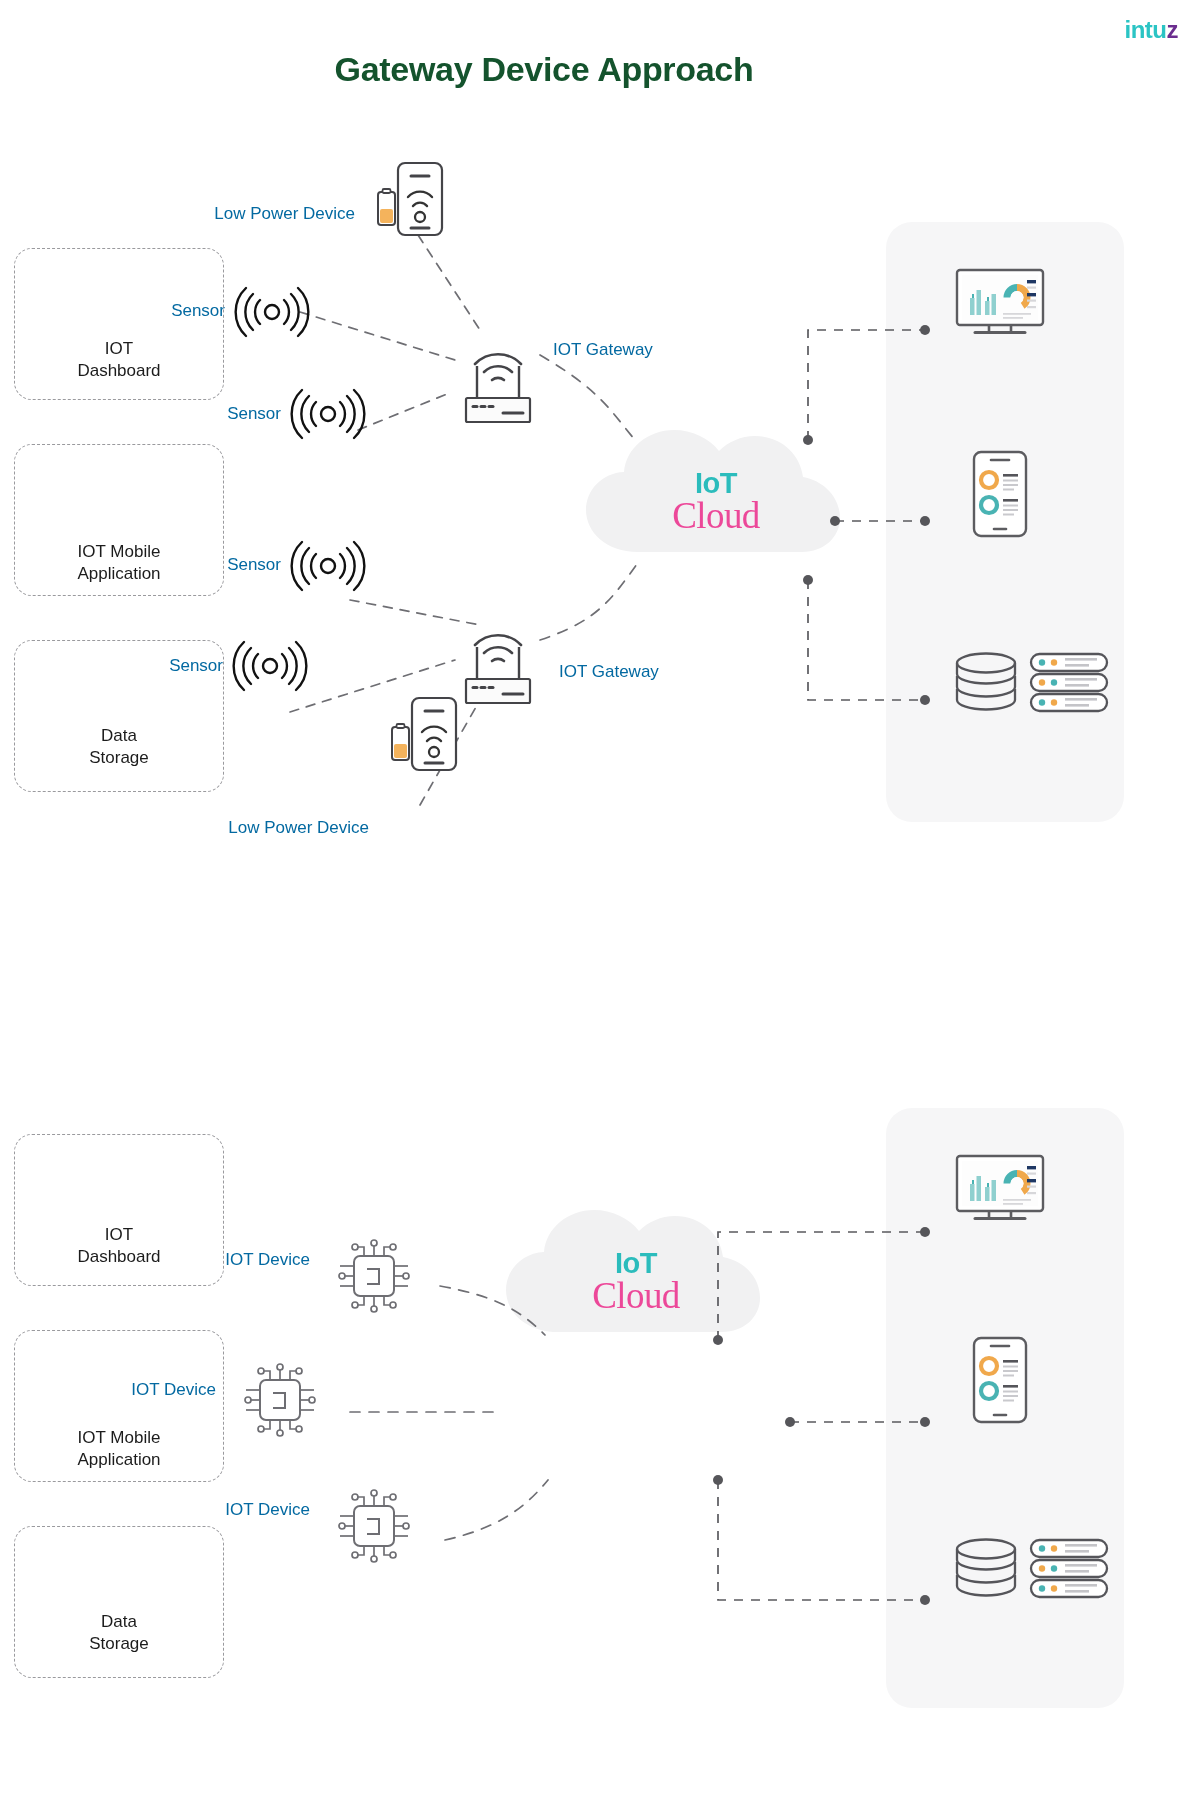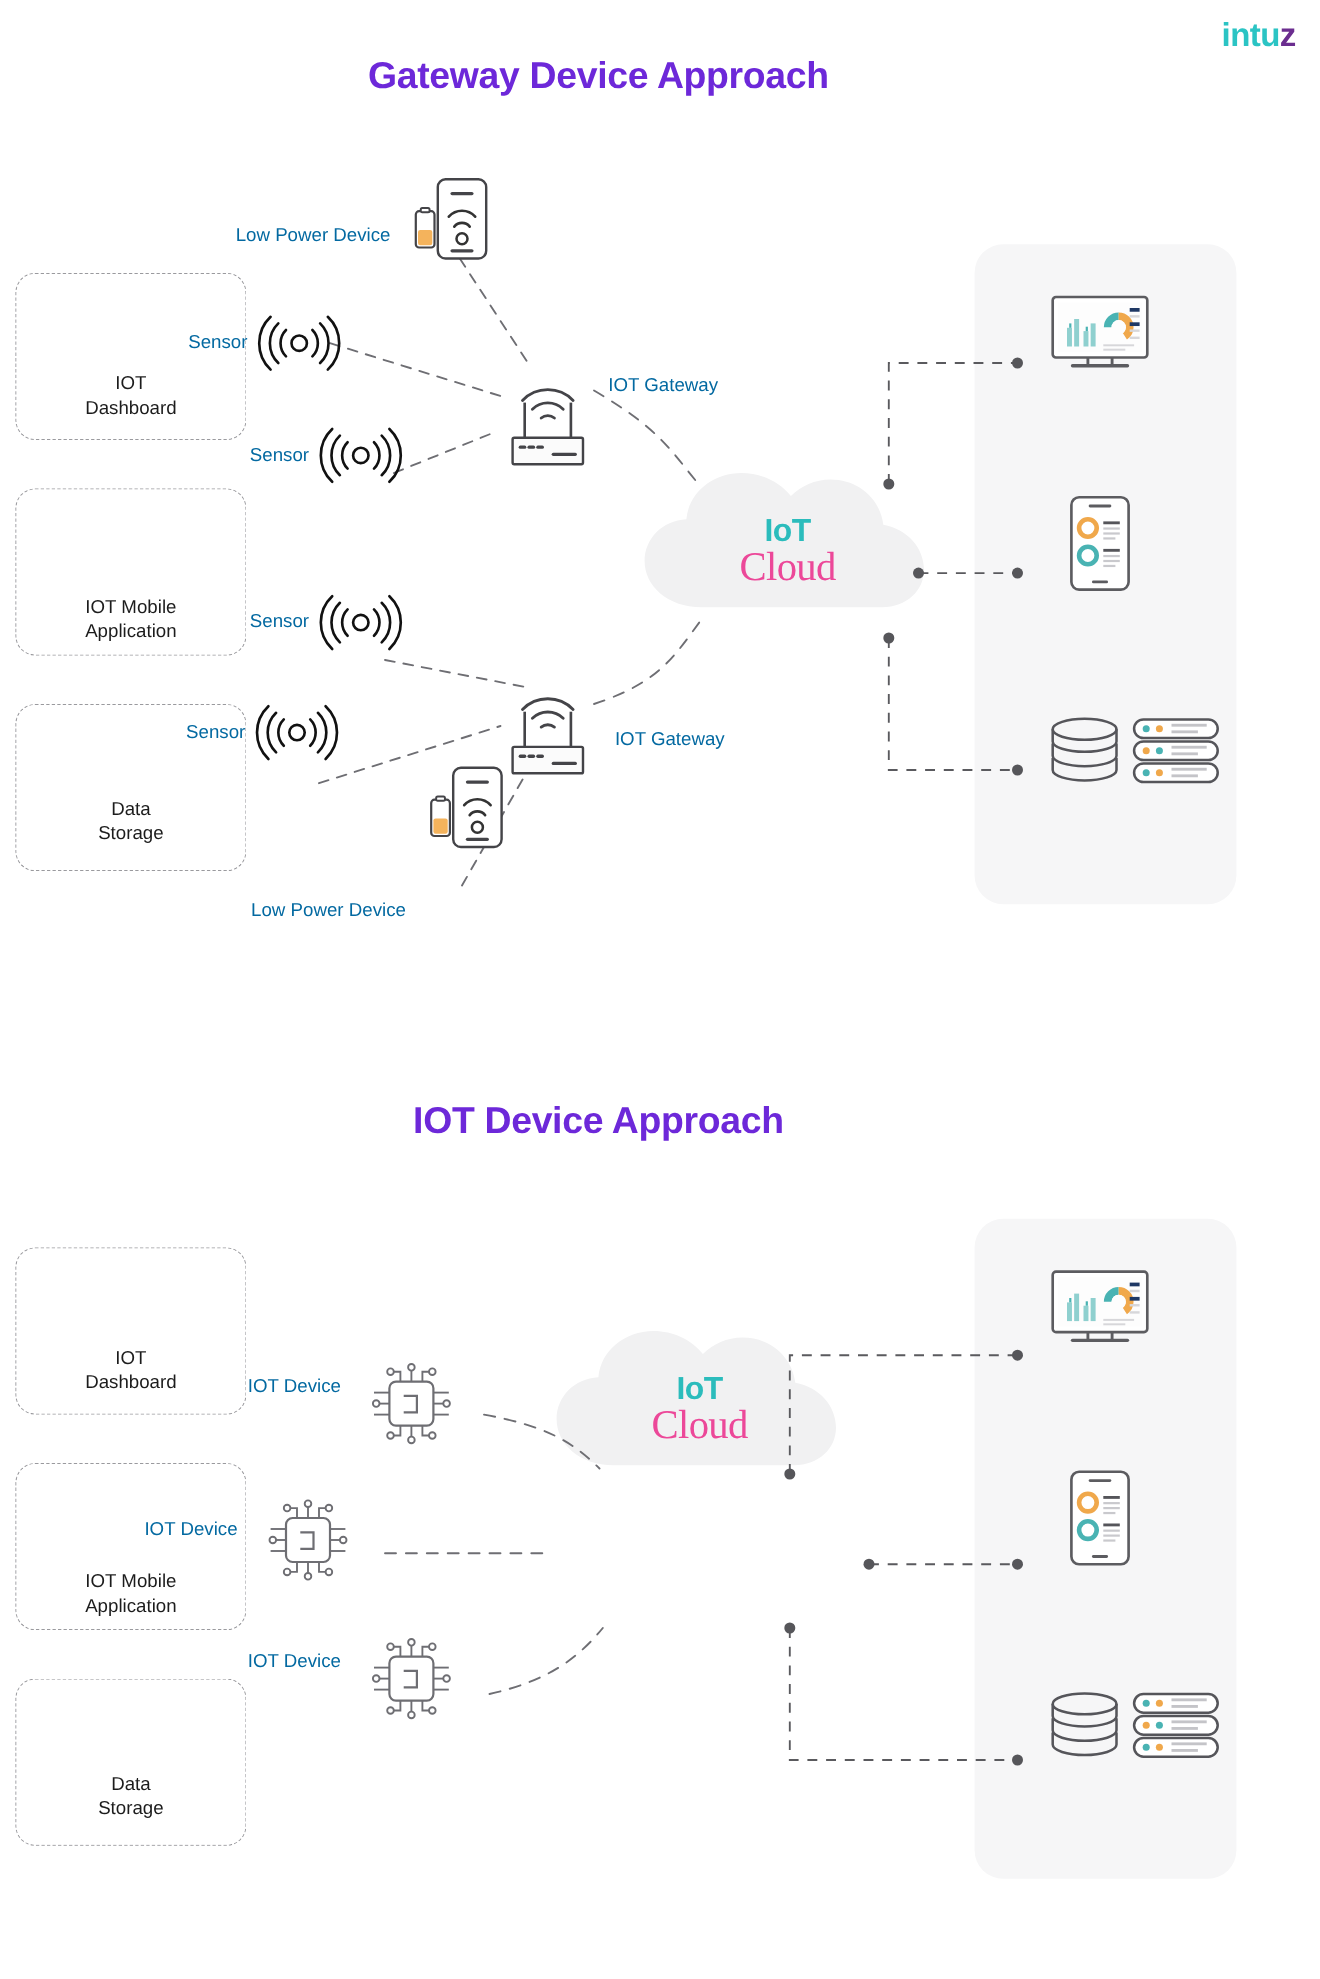--- a/index.html
+++ b/index.html
@@ -8,35 +8,35 @@
     height: 1799px;
     background: #ffffff;
     font-family: "Liberation Sans", sans-serif;
     overflow: hidden;
   }
   #root { position: relative; width: 1200px; height: 1799px; }
 
   .logo {
     position: absolute;
     top: 18px; right: 22px;
-    font-size: 30px;
+    font-size: 24px;
     font-weight: 700;
     letter-spacing: -0.5px;
     line-height: 1;
   }
   .logo .t { color: #2bc4c4; }
   .logo .z { color: #6b2d8f; }
 
   .section-title {
     position: absolute;
     width: 1088px;
     text-align: center;
     font-size: 34px;
     font-weight: 700;
-    color: #6d28d9;
+    color: #14532d;
     letter-spacing: -0.3px;
   }
   #title-1 { top: 50px; }
   #title-2 { top: 1000px; }
 
   .lbl {
     position: absolute;
     font-size: 17px;
     color: #0369a1;
     white-space: nowrap;
@@ -106,21 +106,20 @@
 </head>
 <body>
 
 <div id="root">
 
   <div class="logo">
     <span class="t">intu</span><span class="z">z</span>
   </div>
 
   <div class="section-title" id="title-1">Gateway Device Approach</div>
-  <div class="section-title" id="title-2">IOT Device Approach</div>
 
   <div class="panel" id="panel-1"></div>
   <div class="panel" id="panel-2"></div>
 
   <svg class="svg-layer" viewBox="0 0 1200 1799">
     <defs>
       <g id="cloudshape">
         <path d="M58,112 C26,112 6,92 6,70 C6,50 22,33 44,32 C46,8 68,-10 94,-10
                  C112,-10 129,-2 139,11 C148,2 161,-4 175,-4 C200,-4 220,13 223,37
                  C245,41 260,58 260,78 C260,97 244,112 222,112 Z" fill="#f1f1f2"></path>

